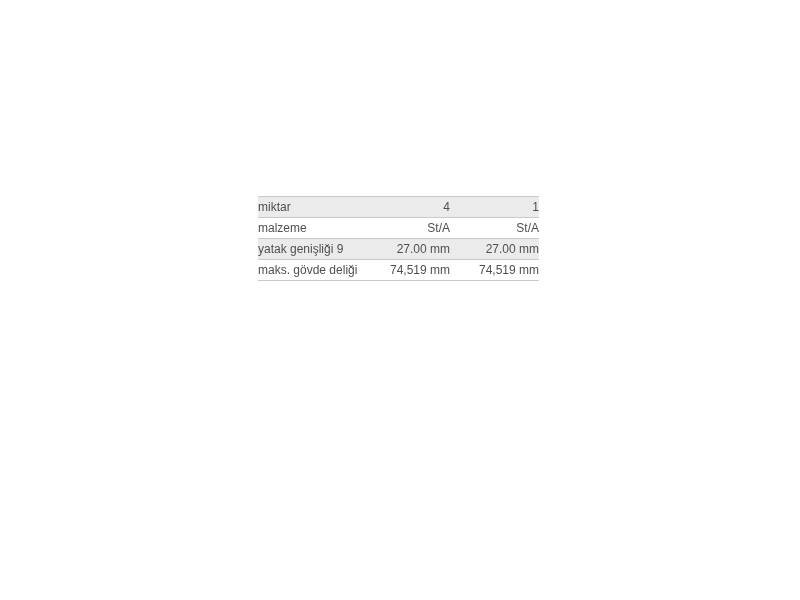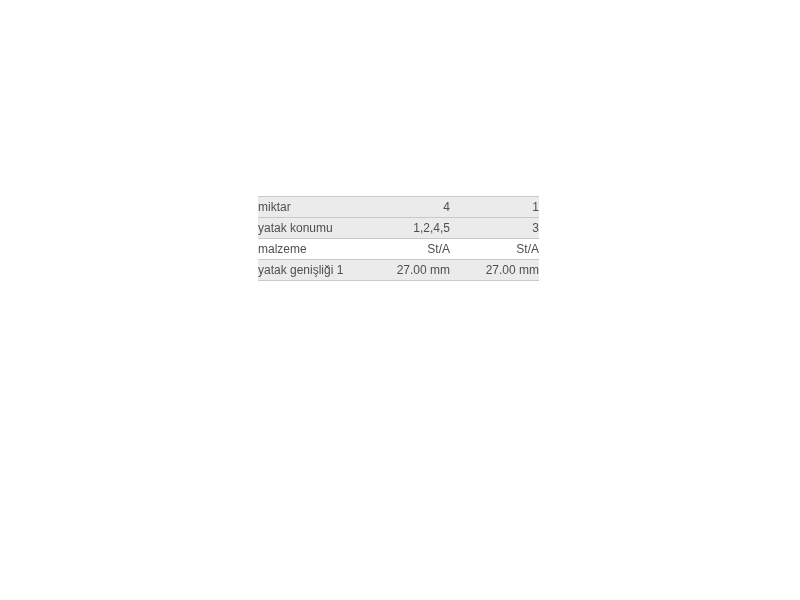--- a/index.html
+++ b/index.html
@@ -60,30 +60,30 @@
 <body style="background: rgb(255, 255, 255);">
 
 <div class="table-wrap">
   <table class="spec-table">
     <tbody>
         <tr class="alt">
           <td class="col-label">miktar</td>
           <td class="col-v1">4</td>
           <td class="col-v2">1</td>
         </tr>
-        <tr class="alt">
-          <td class="col-label">yatak konumu</td>
-          <td class="col-v1">1,2,4,5</td>
-          <td class="col-v2">3</td>
-        </tr>
         <tr>
           <td class="col-label">malzeme</td>
           <td class="col-v1">St/A</td>
           <td class="col-v2">St/A</td>
         </tr>
         <tr class="alt">
-          <td class="col-label">yatak genişliği 1</td>
+          <td class="col-label">yatak genişliği 9</td>
           <td class="col-v1">27.00 mm</td>
           <td class="col-v2">27.00 mm</td>
+        </tr>
+        <tr>
+          <td class="col-label">maks. gövde deliği</td>
+          <td class="col-v1">74,519 mm</td>
+          <td class="col-v2">74,519 mm</td>
         </tr>
       </tbody>
   </table>
 </div>
 
 </body></html>

